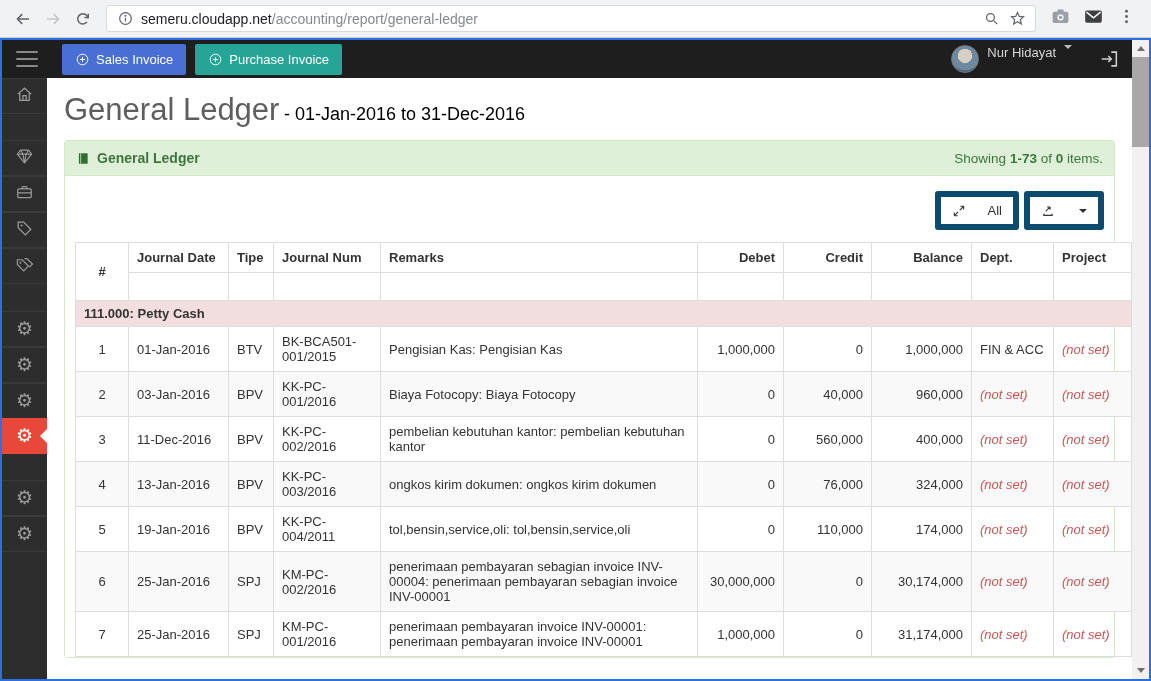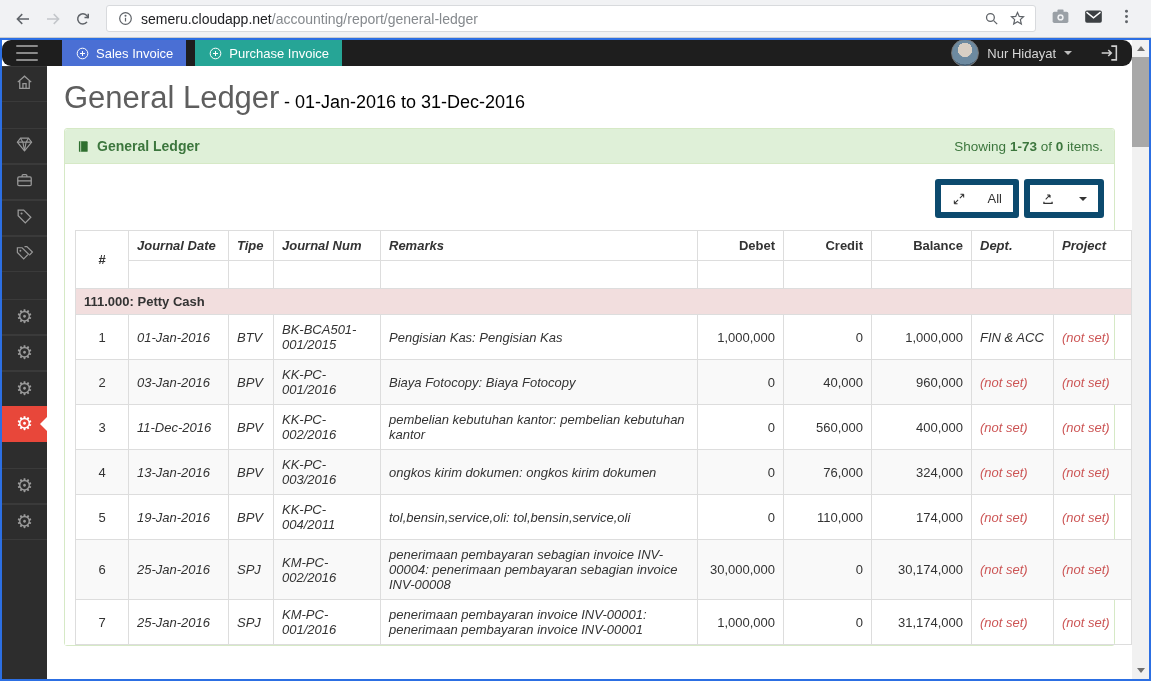--- a/index.html
+++ b/index.html
@@ -15,29 +15,29 @@
   .omni-ic { width:20px; height:20px; display:flex; align-items:center; justify-content:center; }
   .omni-ic svg { width:17px; height:17px; }
   .chrome-right { display:flex; align-items:center; gap:12px; padding:0 4px; }
   .chrome-right svg { width:21px; height:21px; }
 
   
   .app { position:absolute; top:38px; left:0; right:0; bottom:0; border:2px solid #2c6fe3; display:flex; overflow:hidden; background:#fff; }
   .app-left { flex:1; display:flex; flex-direction:column; min-width:0; }
 
   
-  .navbar { height:26px; background:#1e1e1e; display:flex; align-items:center; padding:0 12px; flex:0 0 auto;border-radius:9px; }
+  .navbar { height:38px; background:#1e1e1e; display:flex; align-items:center; padding:0 12px; flex:0 0 auto; }
   .hamburger { width:26px; height:20px; display:flex; flex-direction:column; justify-content:space-between; padding:2px 2px; cursor:pointer; margin-right:22px; }
   .hamburger i { display:block; height:2px; background:#8a8a8a; border-radius:1px; }
   .nav-btn { display:inline-flex; align-items:center; gap:6px; color:#fff; font-size:13px; border:none; padding:8px 13px; border-radius:2px; cursor:pointer; margin-right:9px; }
   .nav-btn svg { width:15px; height:15px; }
   .btn-sales { background:#4a6fd4; }
   .btn-purchase { background:#26a596; }
   .nav-spacer { flex:1; }
-  .user-menu { display:flex; align-items:center; gap:8px; cursor:pointer; margin-right:26px; }
+  .user-menu { display:flex; align-items:flex-start; gap:8px; cursor:pointer; margin-right:26px; }
   .avatar { width:28px; height:28px; border-radius:50%; background:radial-gradient(circle at 50% 38%, #d8cfc4 0 34%, #6d8aa0 35% 70%, #4a6378 71%); border:1px solid #777; }
   .user-name { color:#d6d6d6; font-size:13px; }
   .caret { width:0; height:0; border-left:4px solid transparent; border-right:4px solid transparent; border-top:4px solid #bdbdbd; }
   .logout { width:22px; height:22px; cursor:pointer; }
   .logout svg { width:22px; height:22px; }
 
   
   .body-row { flex:1; display:flex; min-height:0; }
 
   
@@ -68,21 +68,21 @@
   .tool-btn svg { width:14px; height:14px; }
   .tool-caret { width:0; height:0; border-left:4px solid transparent; border-right:4px solid transparent; border-top:4px solid #333; margin-left:2px; }
 
   
   table.grid { width:100%; border-collapse:collapse; table-layout:fixed; font-size:13px; color:#333; }
   .grid th, .grid td { border:1px solid #ddd; padding:7px 8px; vertical-align:middle; word-wrap:break-word; }
   .grid thead th { font-weight:700; background:#fff; }
   .grid .filter-row td { height:28px; background:#fff; }
   .grid .al-right { text-align:right; }
   .grid .al-center { text-align:center; }
-  .grid .al-left { text-align:left;font-style:italic; }
+  .grid .al-left { text-align:left; }
   .grid tr.group-row td { background:#f2dede; font-weight:600; color:#333; padding:5px 8px; }
   .grid tbody tr.stripe td { background:#f9f9f9; }
   .grid td.not-set { color:#c55; font-style:italic; }
 
   
   .scrollbar { width:17px; background:#f1f1f1; flex:0 0 auto; position:relative; }
   .sb-btn { position:absolute; left:0; width:17px; height:17px; display:flex; align-items:center; justify-content:center; cursor:pointer; }
   .sb-up { top:0; } .sb-down { bottom:0; }
   .sb-tri-up { width:0; height:0; border-left:4px solid transparent; border-right:4px solid transparent; border-bottom:5px solid #6f6f6f; }
   .sb-tri-down { width:0; height:0; border-left:4px solid transparent; border-right:4px solid transparent; border-top:5px solid #6f6f6f; }
@@ -387,21 +387,21 @@
                     <td class="al-right">110,000</td>
                     <td class="al-right">174,000</td>
                     <td class="al-left not-set">(not set)</td>
                     <td class="al-left not-set">(not set)</td>
                   </tr>
                   <tr class="stripe">
                     <td class="al-center">6</td>
                     <td class="al-left">25-Jan-2016</td>
                     <td class="al-left">SPJ</td>
                     <td class="al-left">KM-PC-002/2016</td>
-                    <td class="al-left">penerimaan pembayaran sebagian invoice INV-00004: penerimaan pembayaran sebagian invoice INV-00008</td>
+                    <td class="al-left">penerimaan pembayaran sebagian invoice INV-00004: penerimaan pembayaran sebagian invoice INV-00001</td>
                     <td class="al-right">30,000,000</td>
                     <td class="al-right">0</td>
                     <td class="al-right">30,174,000</td>
                     <td class="al-left not-set">(not set)</td>
                     <td class="al-left not-set">(not set)</td>
                   </tr>
                   <tr>
                     <td class="al-center">7</td>
                     <td class="al-left">25-Jan-2016</td>
                     <td class="al-left">SPJ</td>

